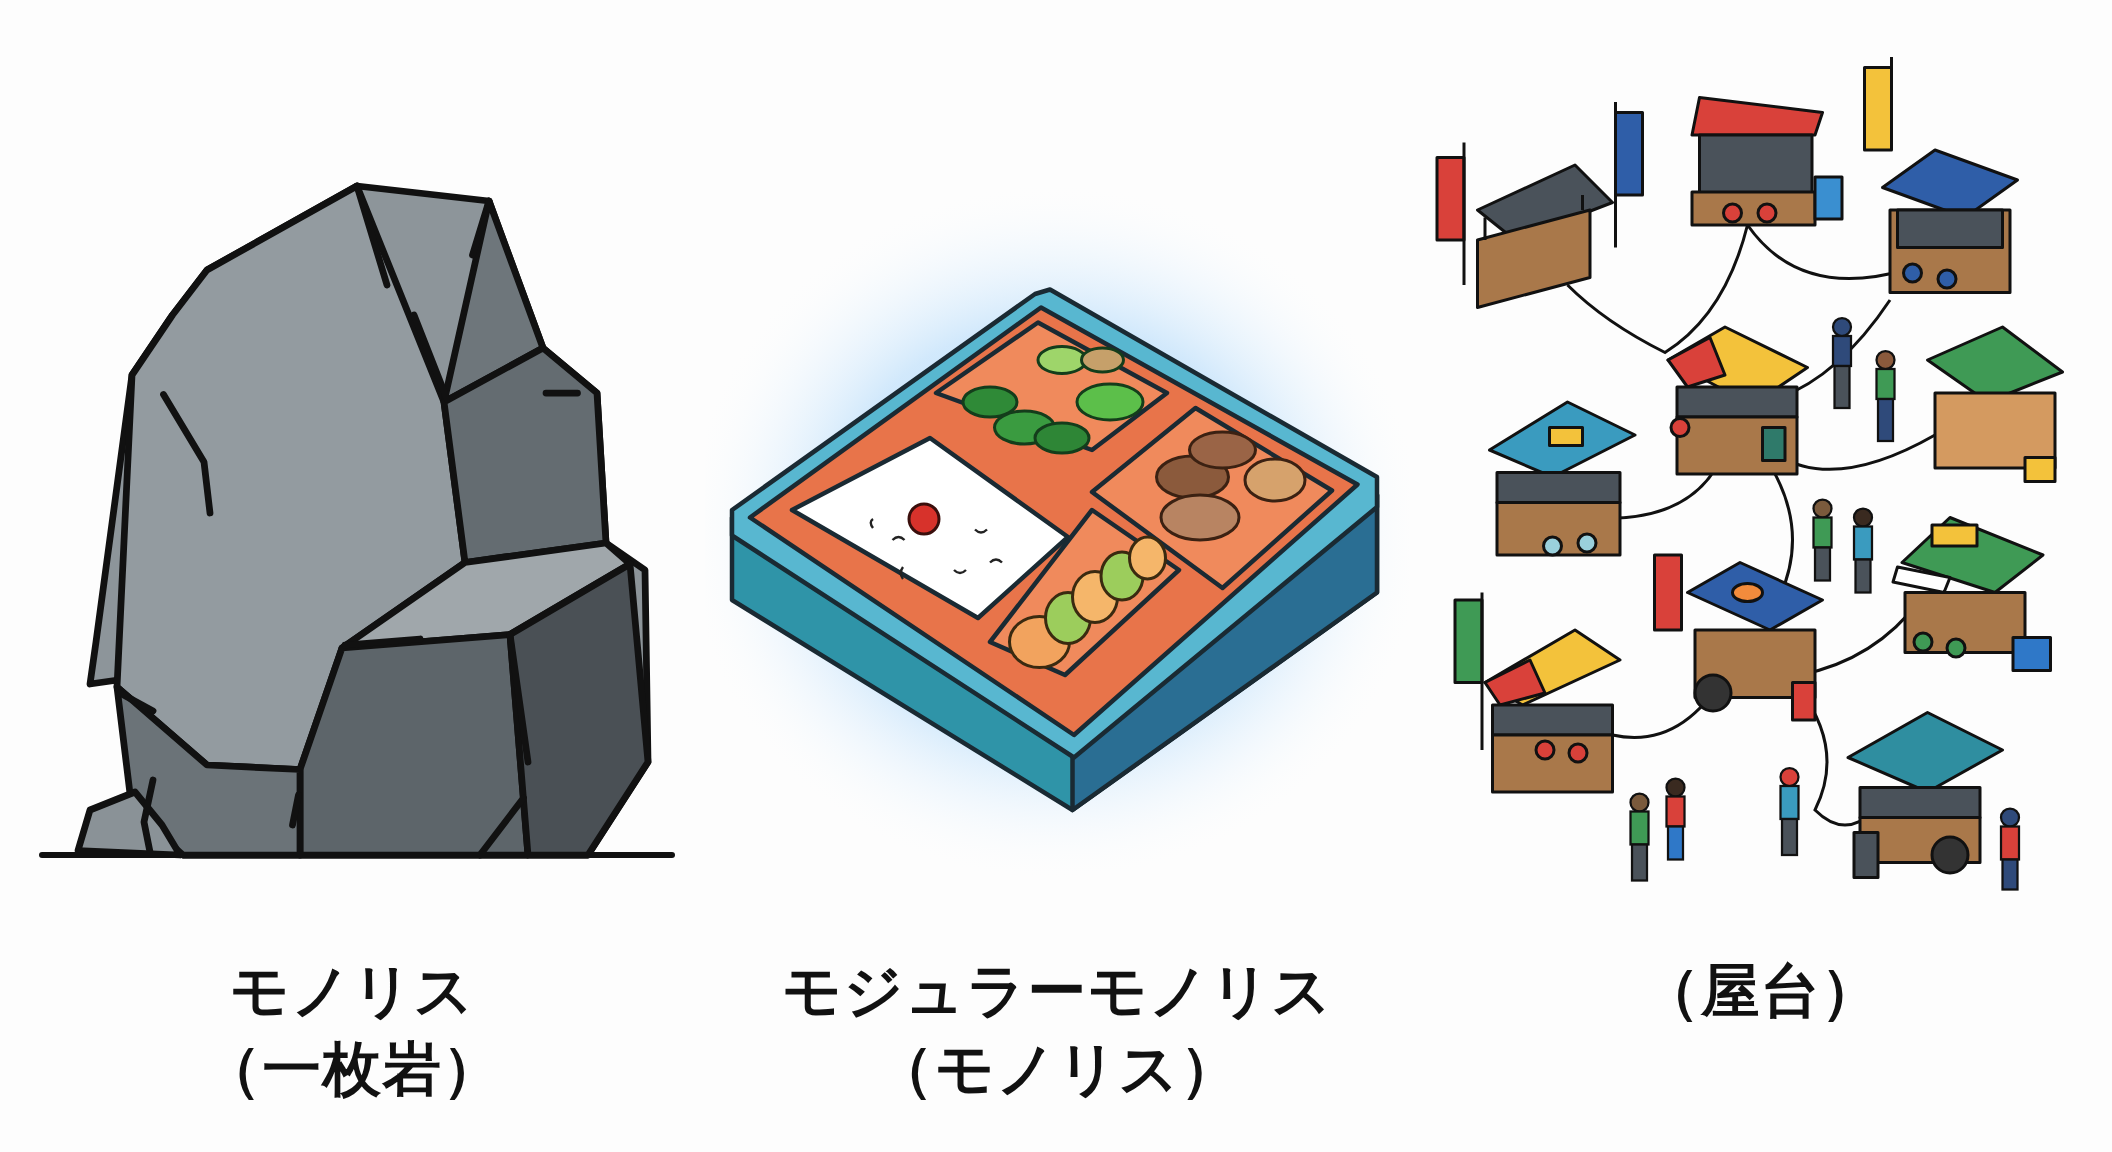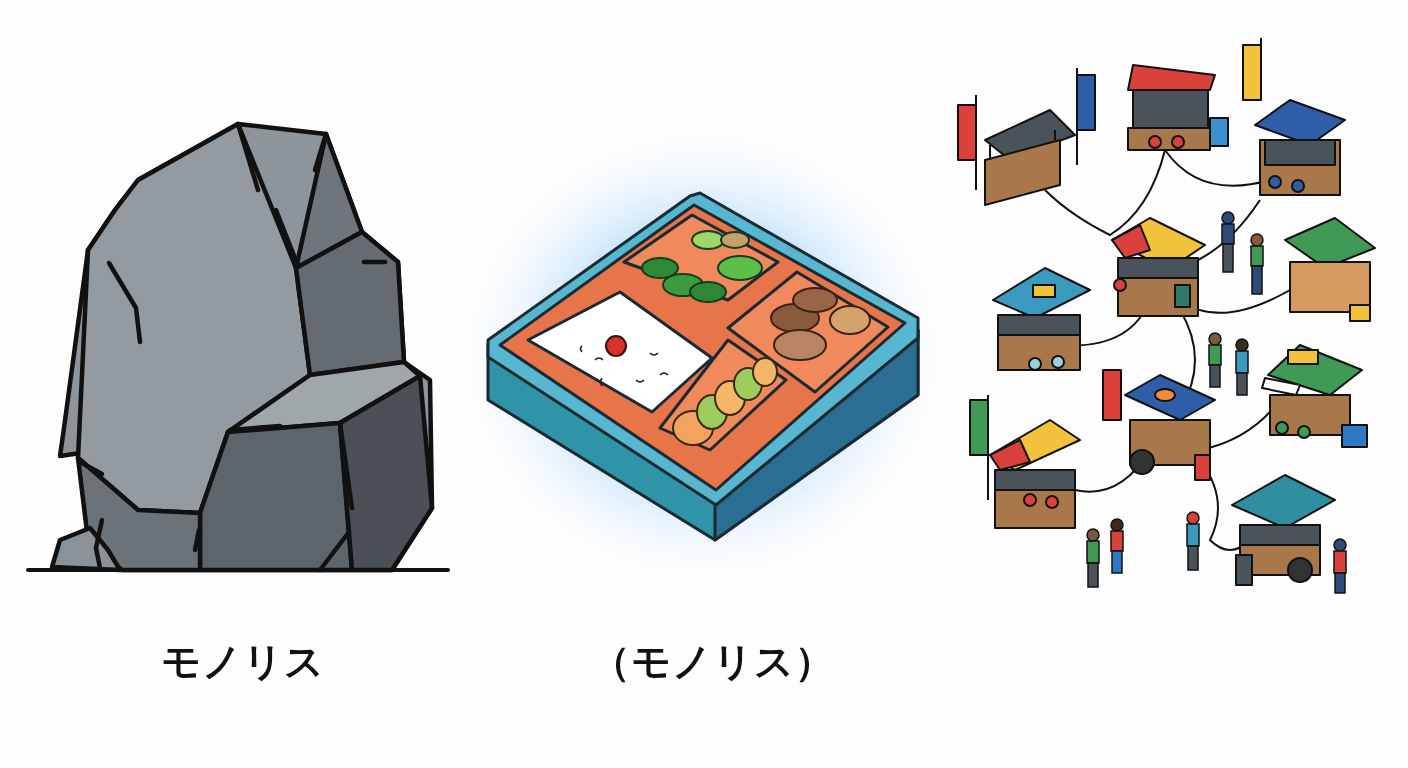--- a/index.html
+++ b/index.html
@@ -1,20 +1,20 @@
 <!DOCTYPE html>
 <html><head>
 <meta charset="utf-8">
 <style>
   html, body { margin:0; padding:0; }
   body {
     width:1408px; height:768px; background:#fdfdfd; position:relative; overflow:hidden;
     font-family:"DejaVu Sans", sans-serif;
   }
-  .panel { position:absolute; top:0; height:768px;padding-left:16px; }
+  .panel { position:absolute; top:0; height:768px; }
   .panel svg { position:absolute; left:0; top:0; }
   .caption {
     position:absolute; left:0; right:0; top:636px; text-align:center;
     font-weight:bold; color:#111; font-size:39px; line-height:52px; letter-spacing:1px;
   }
   .caption .sub { display:block; }
 </style>
 </head>
 <body>
 
@@ -47,20 +47,21 @@
       <polyline points="340,423 352,508" fill="none"></polyline>
       <polyline points="199,530 195,550" fill="none"></polyline>
       <polyline points="349,532 320,570" fill="none"></polyline>
       <polyline points="80,462 102,474" fill="none"></polyline>
       <polyline points="102,520 96,548 100,568" fill="none"></polyline>
     </g>
     <line x1="28" y1="570" x2="448" y2="570" stroke="#111" stroke-width="4" stroke-linecap="round"></line>
   </svg>
   <div class="caption">
     <span>モノリス</span>
+    <span class="sub">（一枚岩）</span>
   </div>
 </div>
 
 <div class="panel" style="left:470px;width:470px;">
   <svg width="470" height="600" viewBox="470 0 470 600">
     <defs>
       <radialGradient id="glow" cx="50%" cy="50%" r="50%">
         <stop offset="0%" stop-color="#9fd0fb" stop-opacity="0.95"></stop>
         <stop offset="60%" stop-color="#bfe0fb" stop-opacity="0.7"></stop>
         <stop offset="100%" stop-color="#ffffff" stop-opacity="0"></stop>
@@ -113,20 +114,21 @@
 
     <g stroke="#3a2a10" stroke-width="2">
       <ellipse cx="693" cy="428" rx="20" ry="17" fill="#f2a35e"></ellipse>
       <ellipse cx="712" cy="412" rx="15" ry="17" fill="#9ccd5c"></ellipse>
       <ellipse cx="730" cy="398" rx="15" ry="17" fill="#f5b66a"></ellipse>
       <ellipse cx="748" cy="384" rx="14" ry="16" fill="#9ccd5c"></ellipse>
       <ellipse cx="765" cy="372" rx="12" ry="14" fill="#f5b66a"></ellipse>
     </g>
   </svg>
   <div class="caption">
+    <span>モジュラーモノリス</span>
     <span class="sub">（モノリス）</span>
   </div>
 </div>
 
 <div class="panel" style="left:940px;width:468px;">
   <svg width="468" height="600" viewBox="940 0 468 600">
 
     <g fill="none" stroke="#111" stroke-width="2">
       <path d="M1165,150 Q1150,210 1110,235 Q1070,215 1045,190"></path>
       <path d="M1165,150 Q1200,200 1270,180"></path>
@@ -235,14 +237,15 @@
         <rect x="1112" y="551" width="10" height="22" fill="#2f78c8"></rect>
       <circle cx="1193" cy="518" r="6" fill="#d9413a"></circle>
         <rect x="1187" y="524" width="12" height="22" fill="#3a9bbf"></rect>
         <rect x="1188" y="546" width="10" height="24" fill="#4a525a"></rect>
       <circle cx="1340" cy="545" r="6" fill="#2f4a7a"></circle>
         <rect x="1334" y="551" width="12" height="22" fill="#d9413a"></rect>
         <rect x="1335" y="573" width="10" height="20" fill="#2f4a7a"></rect>
     </g>
   </svg>
   <div class="caption">
+    <span class="sub">（屋台）</span>
   </div>
 </div>
 
 </body></html>

